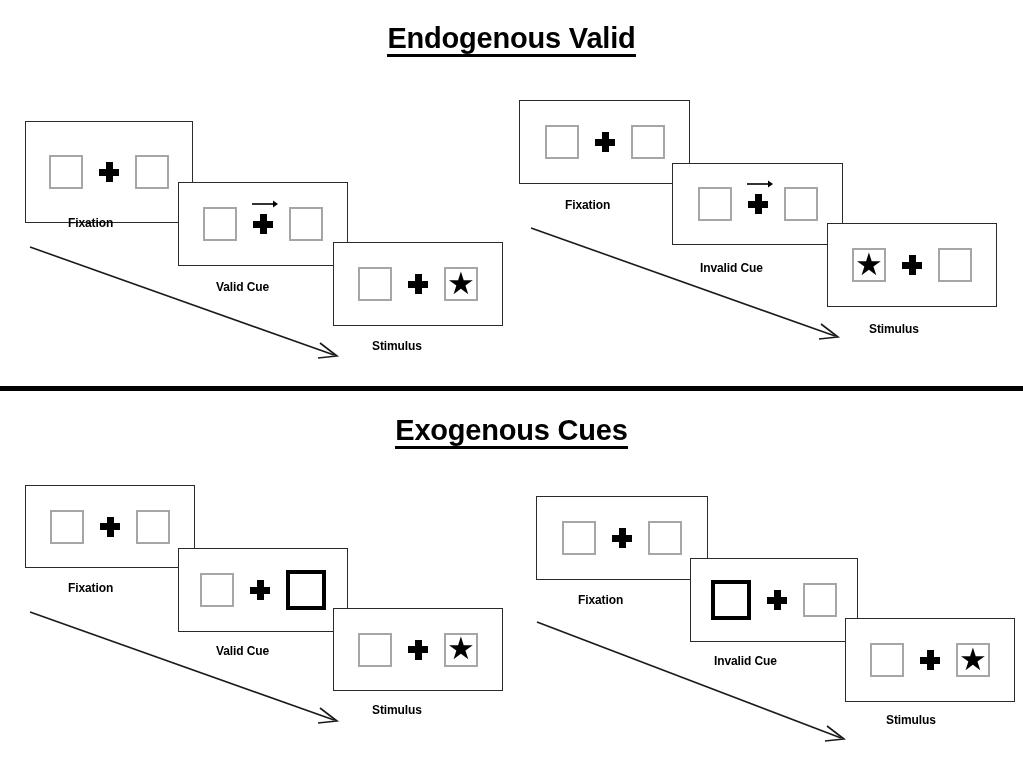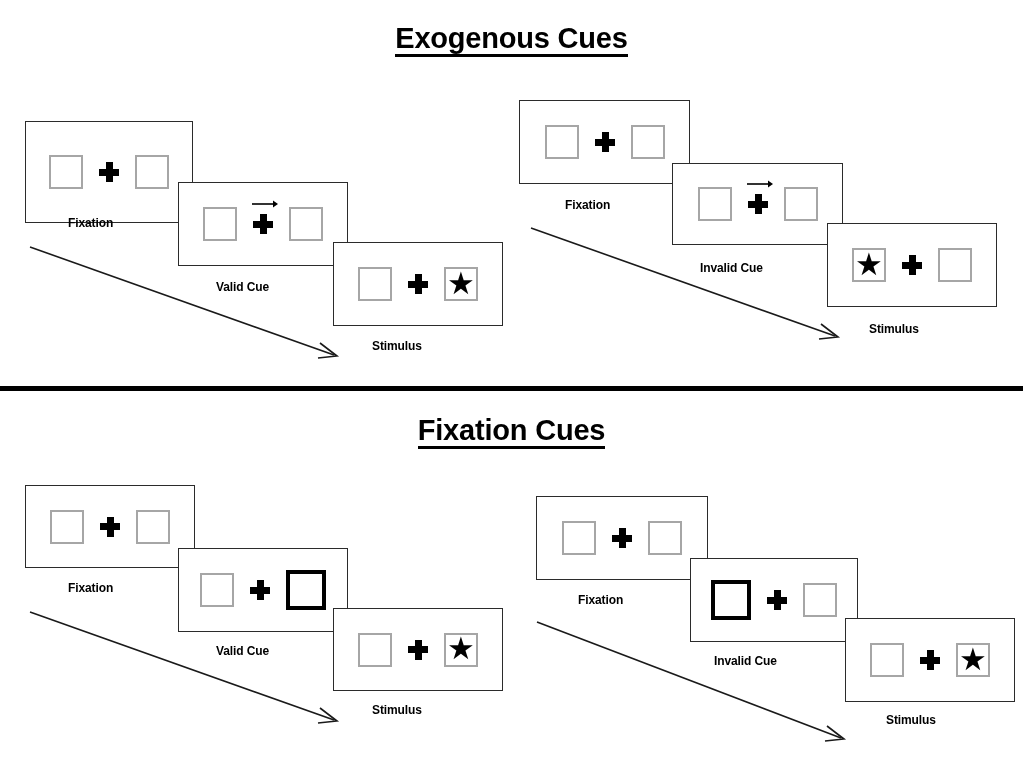--- a/index.html
+++ b/index.html
@@ -136,21 +136,21 @@
   
   .flow-arrow {
     position: absolute;
     overflow: visible;
   }
 </style>
 </head>
 <body>
 
 <div class="section-title" id="title-endogenous">
-  <span>Exogenous Cues</span>
+  <span>Endogenous Valid</span>
 </div>
 
 <div class="panel" style="left:25px; top:121px; width:168px; height:102px;">
   <div class="panel-inner">
     <div class="sq"></div>
     <div class="plus"></div>
     <div class="sq"></div>
   </div>
 </div>
 <div class="panel-label" style="left:68px; top:216px;">Fixation</div>
@@ -222,21 +222,21 @@
 <div class="panel-label" style="left:869px; top:322px;">Stimulus</div>
 
 <svg class="flow-arrow" style="left:529px; top:224px; width:320px; height:120px;" viewBox="0 0 320 120">
   <line x1="2" y1="4" x2="306" y2="112" stroke="#1a1a1a" stroke-width="1.6"></line>
   <polyline points="292,100 309,113 290,115" fill="none" stroke="#1a1a1a" stroke-width="1.6"></polyline>
 </svg>
 
 <div class="divider" id="divider-mid"></div>
 
 <div class="section-title" id="title-exogenous">
-  <span>Fixation Cues</span>
+  <span>Exogenous Cues</span>
 </div>
 
 <div class="panel" style="left:25px; top:485px; width:170px; height:83px;">
   <div class="panel-inner">
     <div class="sq"></div>
     <div class="plus"></div>
     <div class="sq"></div>
   </div>
 </div>
 <div class="panel-label" style="left:68px; top:581px;">Fixation</div>

